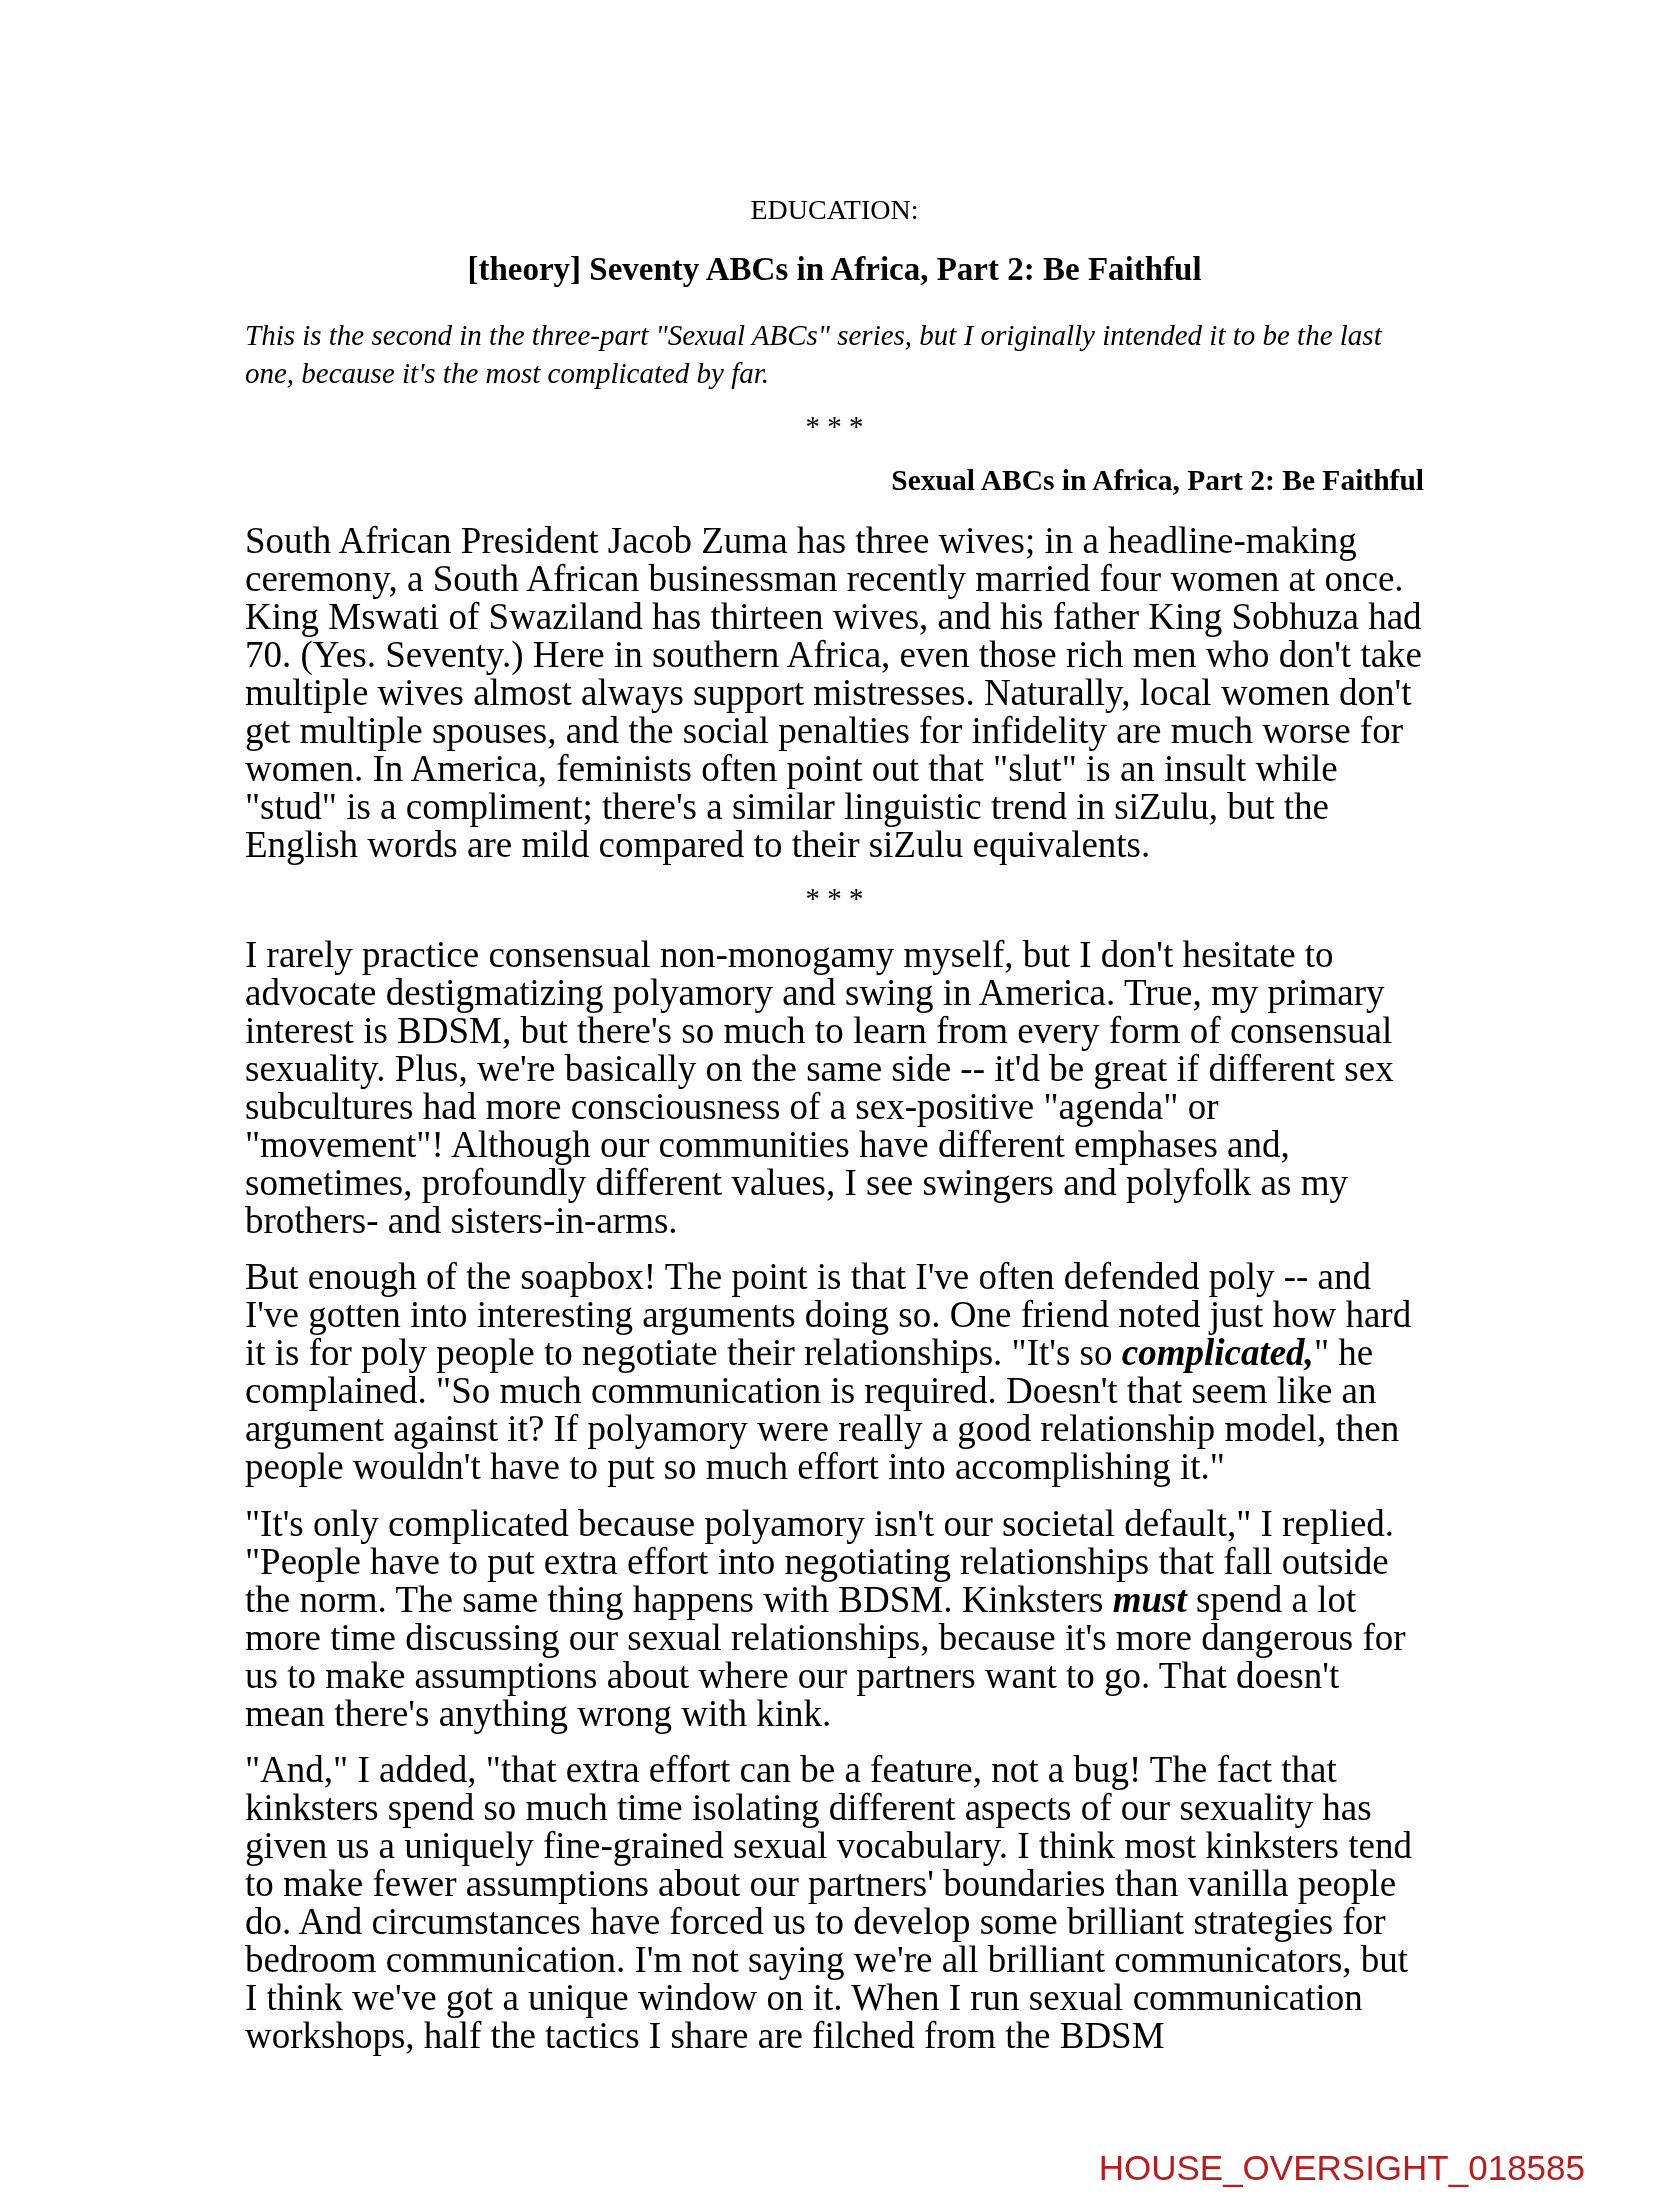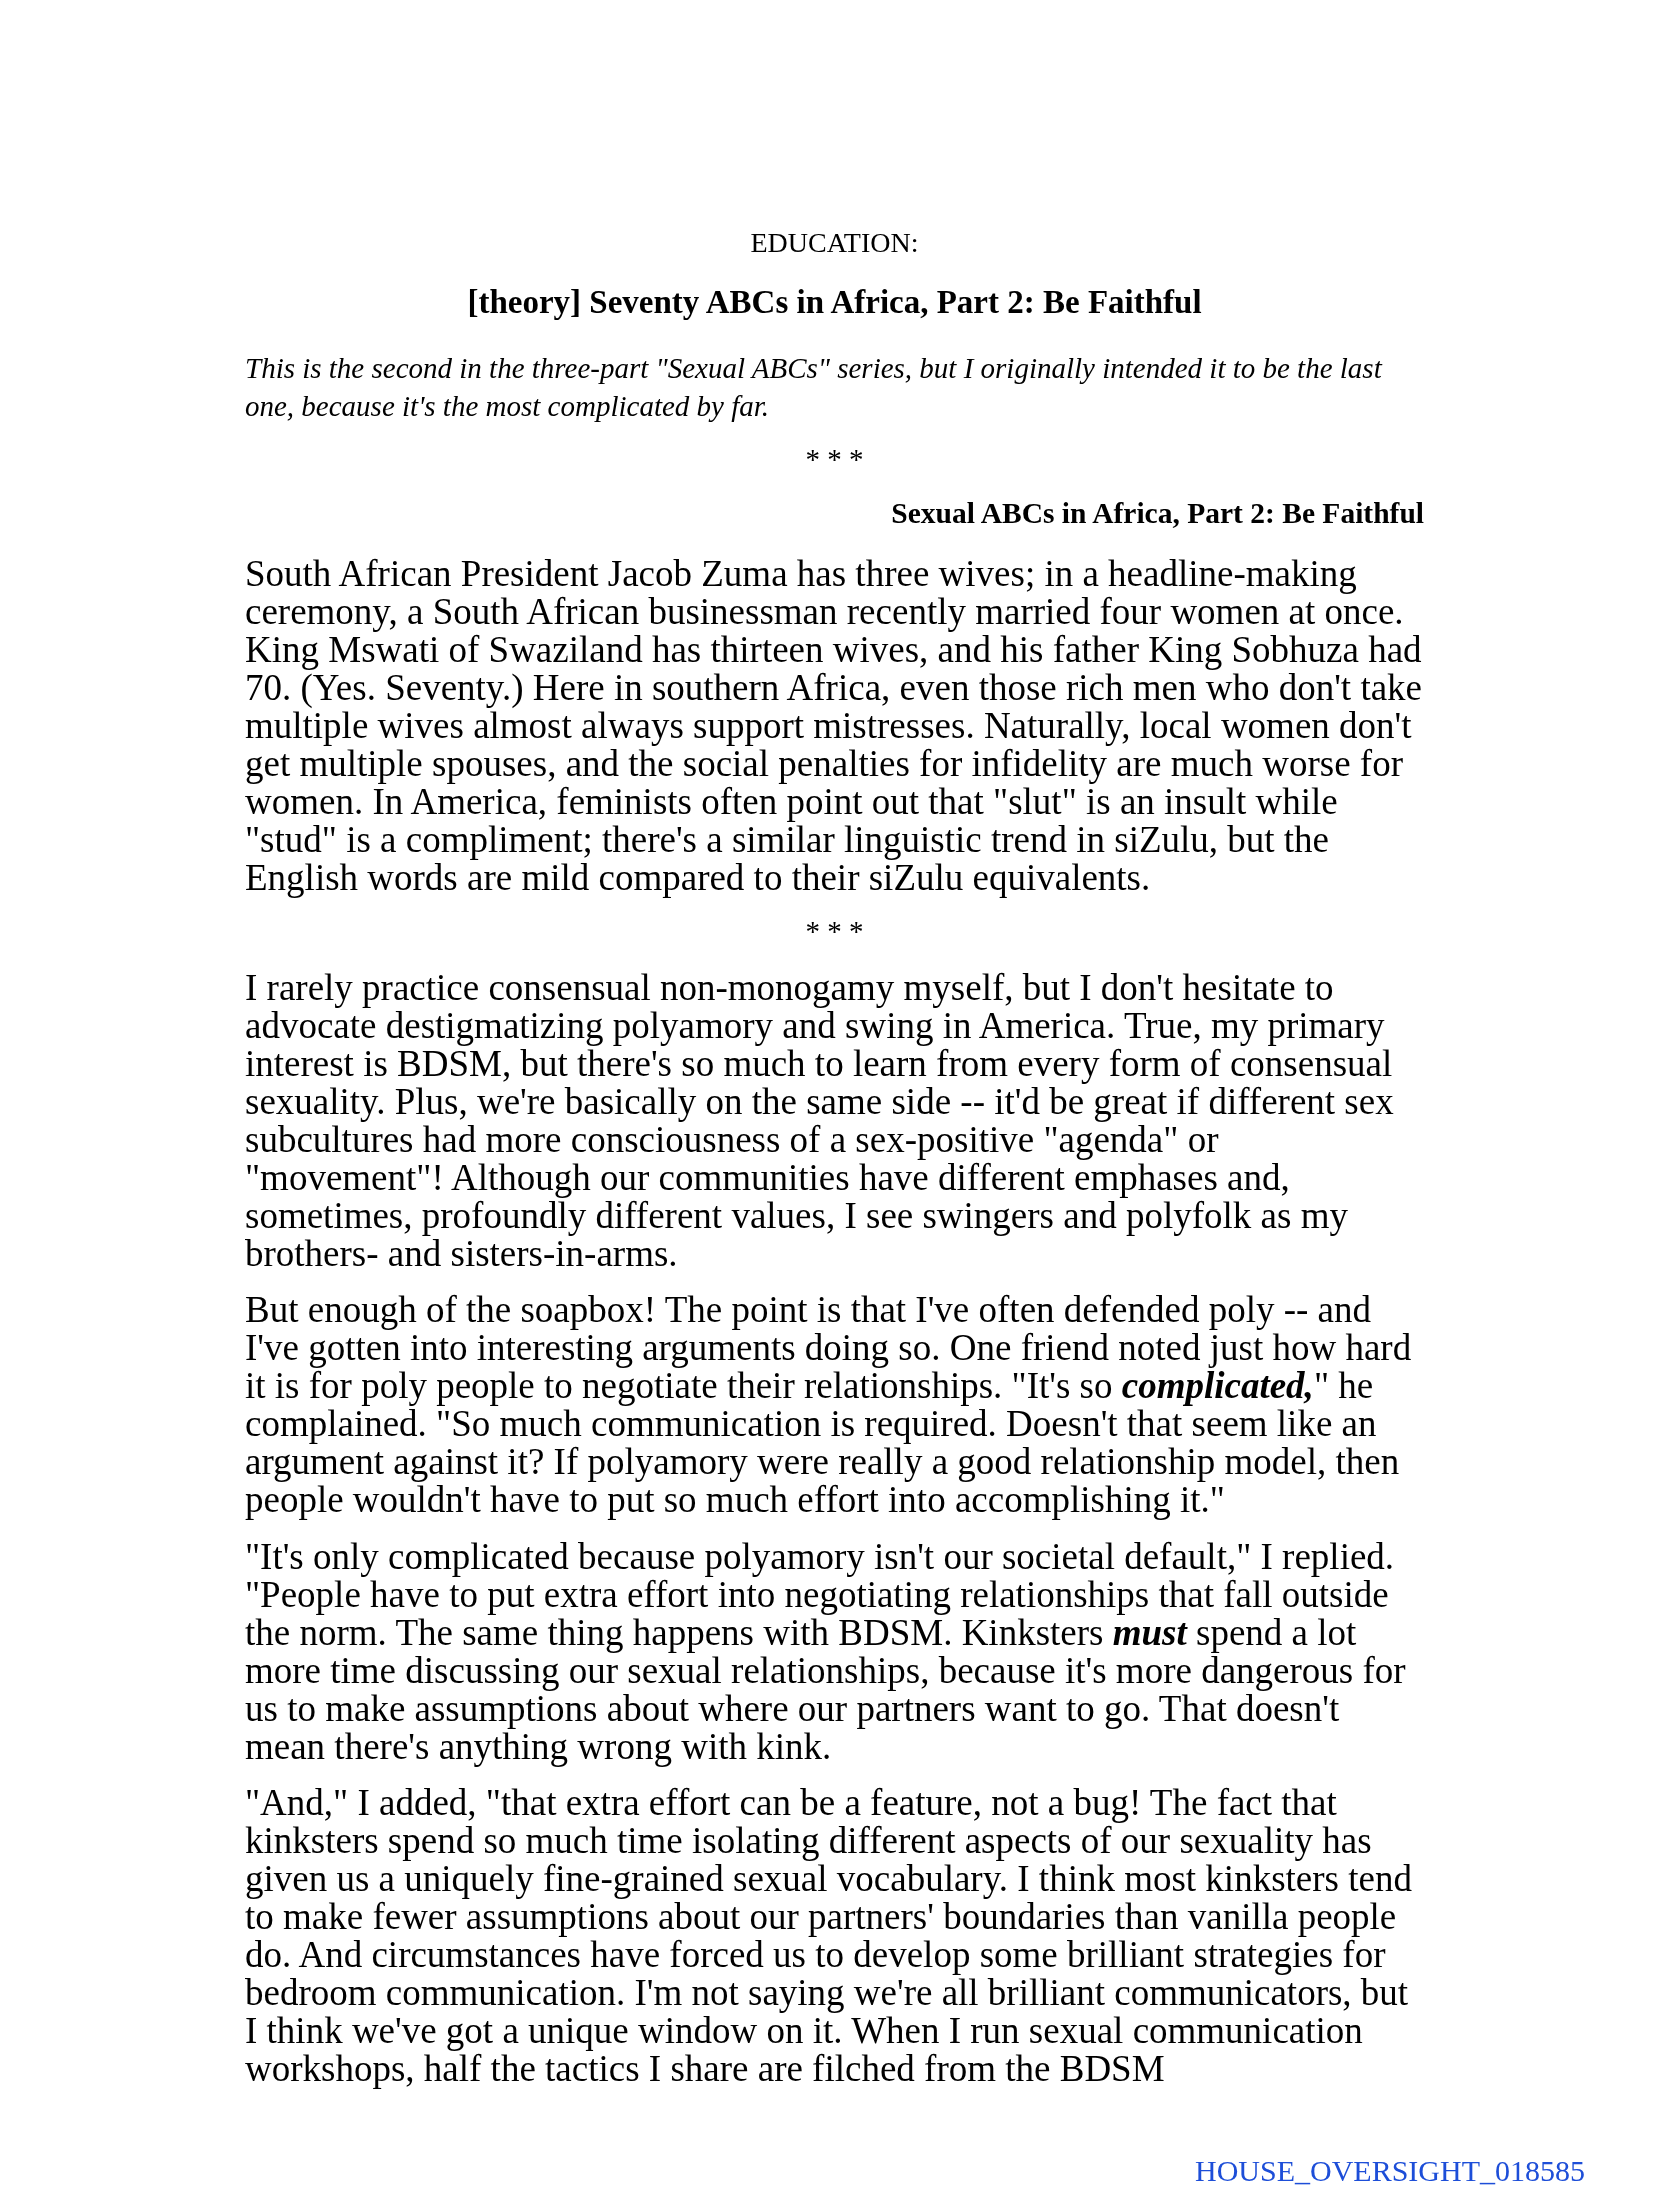--- a/index.html
+++ b/index.html
@@ -13,21 +13,20 @@
     position: relative;
     font-family: "Liberation Serif", serif;
     color: #000000;
     overflow: hidden;
   }
   .page {
     box-sizing: border-box;
     width: 1669px;
     height: 1581px;
     padding: 194px 245px 0 245px;
-    margin-top: 33px;
   }
   .kicker {
     text-align: center;
     font-size: 28px;
     font-weight: normal;
     margin: 0 0 25px 0;
   }
   .doc-title {
     text-align: center;
     font-size: 33px;
@@ -59,23 +58,23 @@
     text-align: left;
   }
   p.body-para b {
     font-weight: bold;
     font-style: italic;
   }
   .bates {
     position: absolute;
     right: 84px;
     bottom: 17px;
-    font-family: Liberation Serif, serif;
-    font-size: 30px;
-    color: #1d4ed8;
+    font-family: Liberation Sans, sans-serif;
+    font-size: 35px;
+    color: #b91c1c;
   }
 </style>
 </head>
 <body>
 
 <div class="page">
 
   <div class="kicker">EDUCATION:</div>
 
   <h1 class="doc-title">[theory] Seventy ABCs in Africa, Part 2: Be Faithful</h1>

